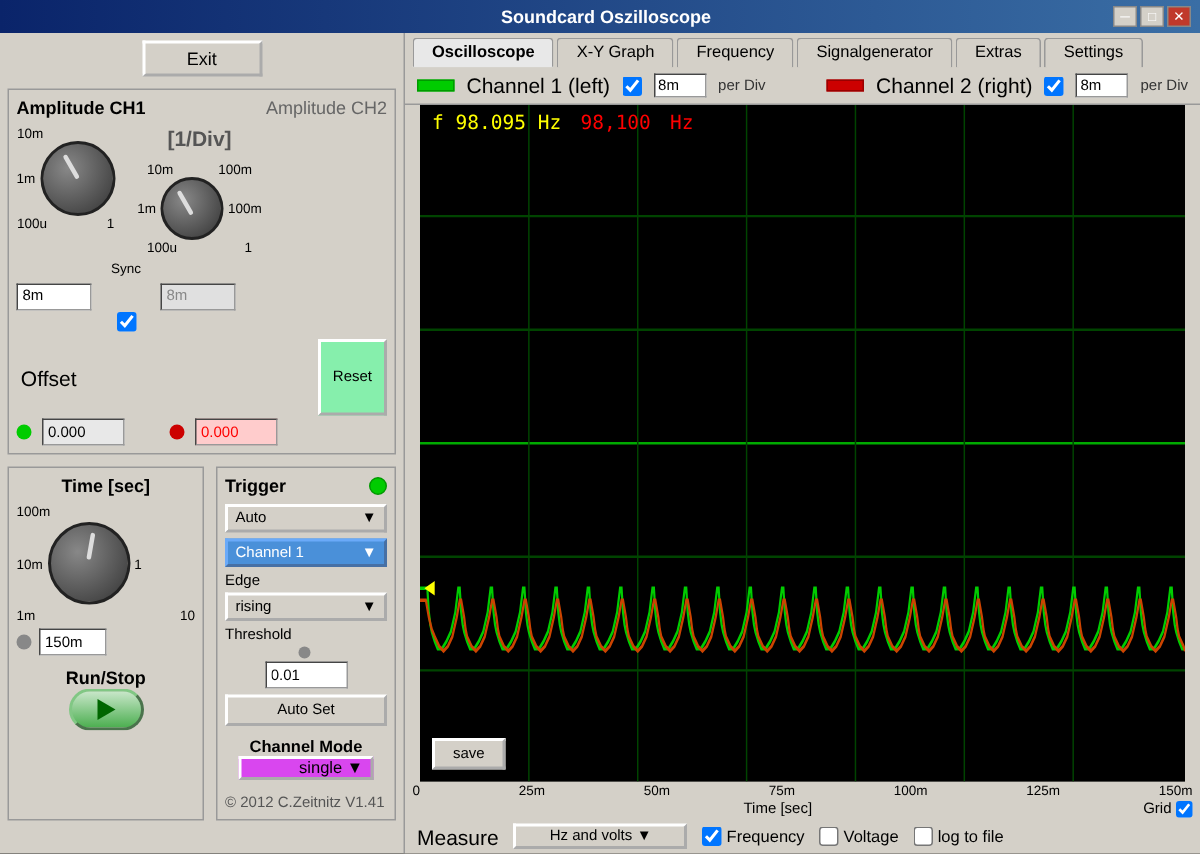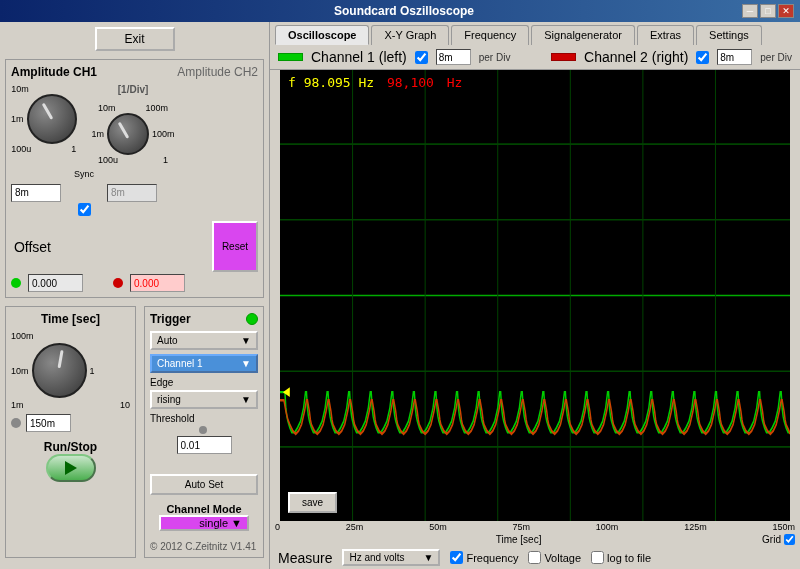--- a/index.html
+++ b/index.html
@@ -133,21 +133,21 @@
       border: 1px inset #999;
       background: #ffcccc;
       font-size: 10px;
       padding: 1px 3px;
       display: flex;
       align-items: center;
       color: red;
     }
     .reset-btn {
       padding: 18px 8px;
-      background: #d946ef;
+      background: #86efac;
       border: 2px outset #ffffff;
       font-size: 10px;
       cursor: pointer;
     }
     
     .bottom-left {
       display: flex;
       gap: 8px;
     }
     .time-section {
@@ -194,21 +194,21 @@
       border: 2px outset #6aaaf9;
     }
     .edge-label, .threshold-label { font-size: 10px; margin-bottom: 2px; }
     .auto-set-btn {
       width: 100%;
       padding: 3px 21px;
       background: #d4d0c8;
       border: 2px outset #ffffff;
       font-size: 10px;
       cursor: pointer;
-      margin-top: 16px;
+      margin-top: 0;
     }
     .run-stop-btn {
       width: 50px;
       height: 28px;
       border-radius: 14px;
       background: linear-gradient(to bottom, #c8e6c9, #4caf50);
       border: 2px outset #81c784;
       cursor: pointer;
       display: flex;
       align-items: center;
@@ -311,28 +311,28 @@
     }
     .measure-section {
       display: flex;
       align-items: center;
       padding: 3px 8px;
       background: #d4d0c8;
       gap: 10px;
     }
     .measure-label { font-size: 14px; font-weight: normal; }
     .measure-dropdown {
-      padding: 1px 5px;
+      padding: 1px 22px;
       background: #d4d0c8;
       border: 2px outset #ffffff;
       font-size: 10px;
       cursor: pointer;
       display: flex;
       align-items: center;
-      gap: 19px;
+      gap: 3px;
     }
     .measure-check-item {
       display: flex;
       align-items: center;
       gap: 3px;
       font-size: 11px;
     }
     .scope-wrapper {
       position: relative;
       flex: 1;
@@ -429,21 +429,21 @@
               <div class="knob-indicator"></div>
             </div>
           </div>
           <div style="display:flex;justify-content:space-between;width:65px;font-size:9px;">
             <span>100u</span>
             <span>1</span>
           </div>
         </div>
 
         <div style="display:flex;flex-direction:column;align-items:center;">
-          <span class="knob-label-center" style="font-size:10px;color:#555;">[1/Div]</span>
+          <span class="knob-label-center" style="font-size:14px;color:#555;">[1/Div]</span>
           <div style="height:8px;"></div>
           <div class="knob-container">
             <div style="display:flex;justify-content:space-between;width:70px;font-size:9px;">
               <span>10m</span>
               <span>100m</span>
             </div>
             <div style="display:flex;align-items:center;gap:3px;">
               <span style="font-size:9px;">1m</span>
               <div class="knob" style="width:42px;height:42px;">
                 <div class="knob-indicator"></div>

